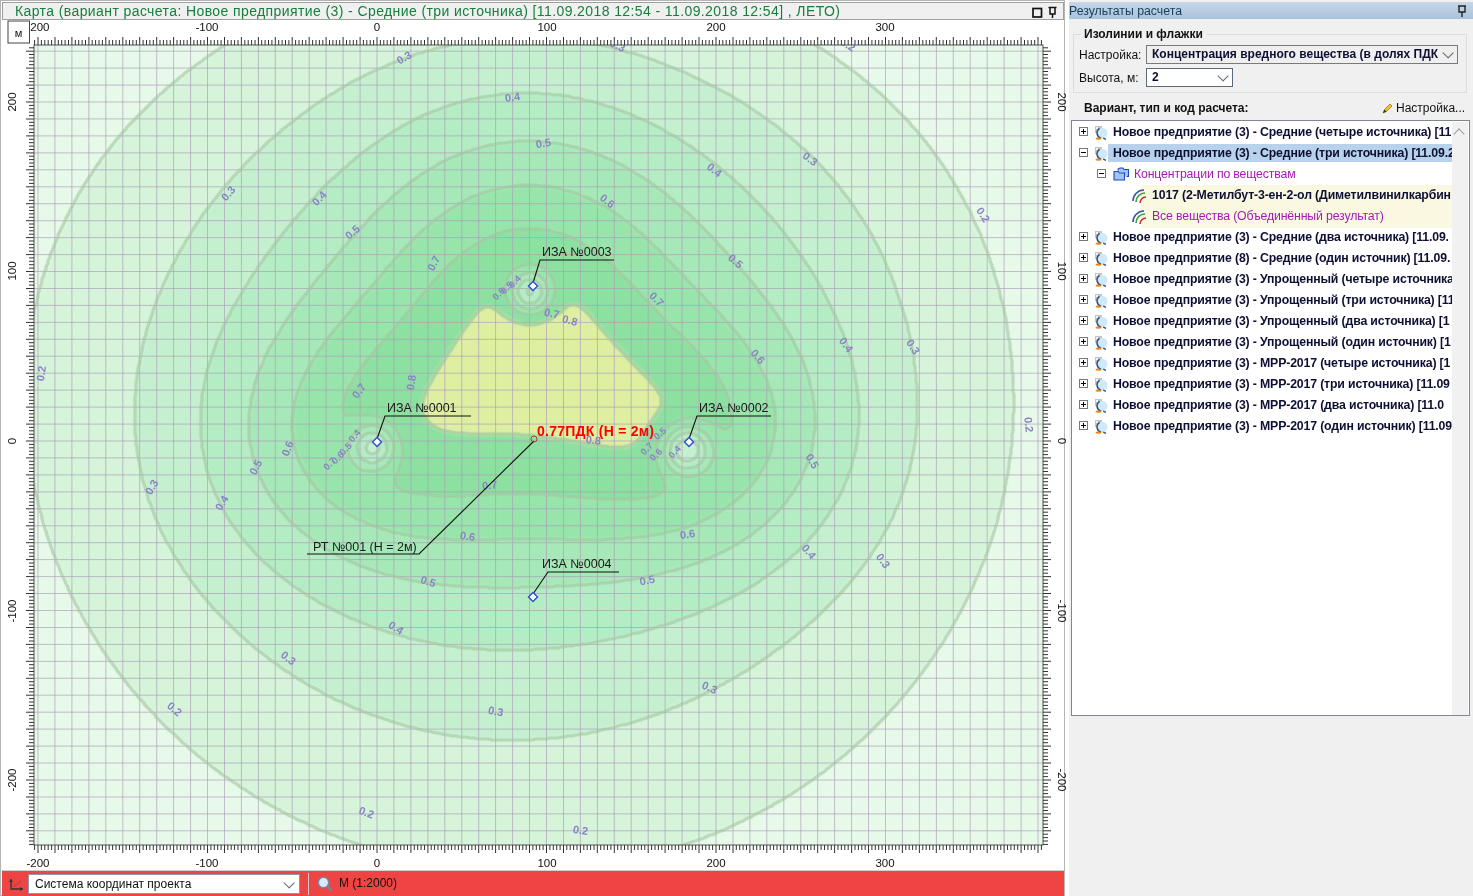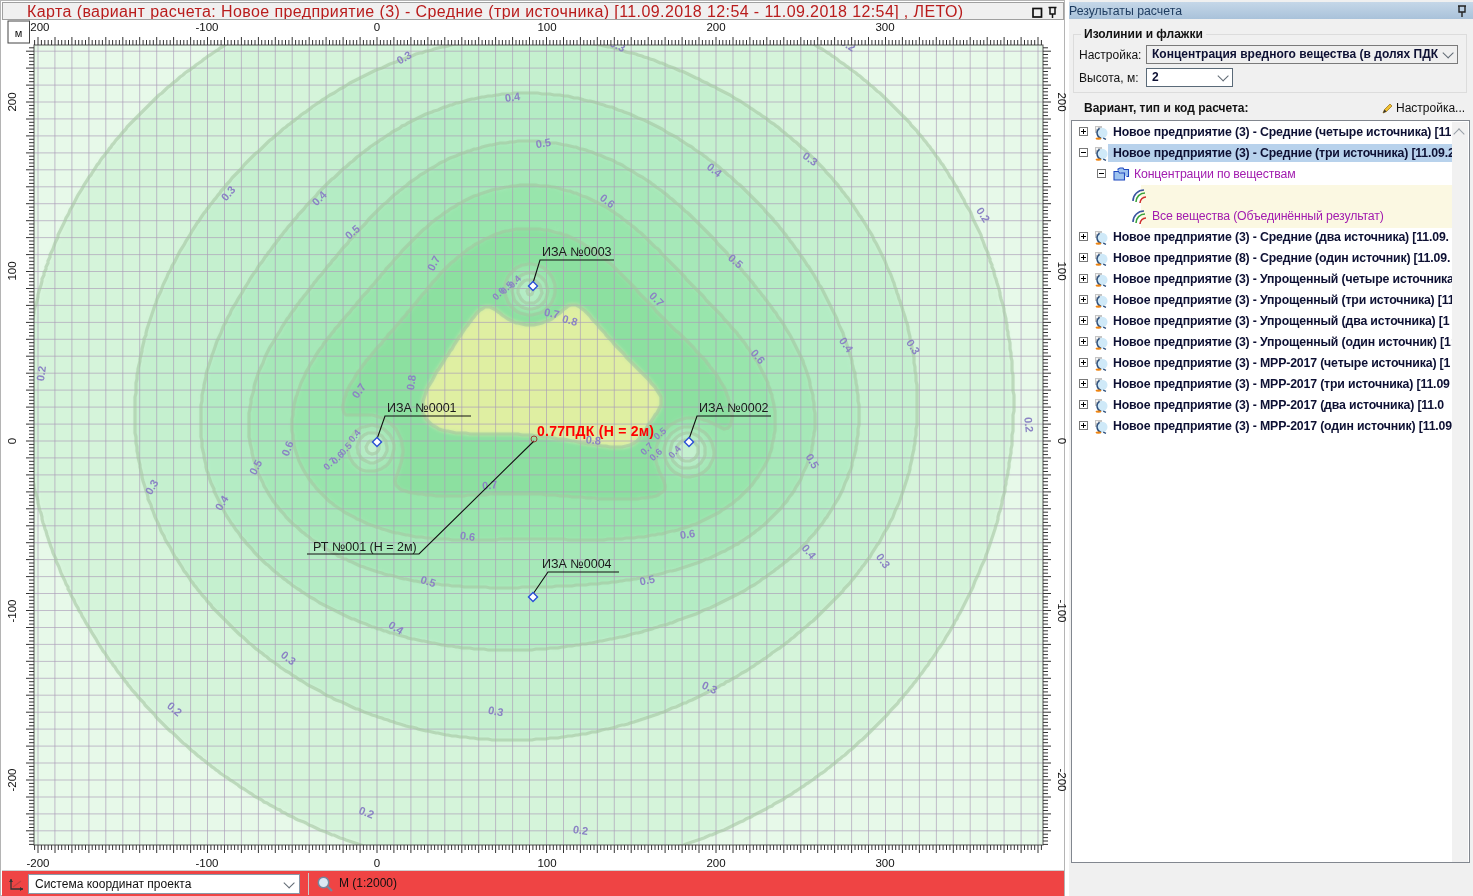--- a/index.html
+++ b/index.html
@@ -1,25 +1,25 @@
 <!DOCTYPE html>
 <html><head><meta charset="utf-8"><style>
 *{margin:0;padding:0;box-sizing:border-box}
 body{width:1473px;height:896px;font-family:"Liberation Sans",sans-serif;background:#fff;overflow:hidden;position:relative}
 #mapwin{position:absolute;left:0;top:0;width:1065px;height:896px;background:#fff;border:1px solid #b4b4b4}
-#titlebar{position:absolute;left:1px;top:1px;width:1062px;height:18px;background:#f0f0f0;border:1px solid #a0a0a0;font-size:16px;letter-spacing:0.4px;color:#b91c1c;line-height:17px;padding-left:24px;white-space:nowrap;overflow:hidden}
+#titlebar{position:absolute;left:1px;top:1px;width:1062px;height:18px;background:#f0f0f0;border:1px solid #a0a0a0;font-size:14px;letter-spacing:0.4px;color:#15803d;line-height:17px;padding-left:12px;white-space:nowrap;overflow:hidden}
 #statusbar{position:absolute;left:1px;top:869px;width:1062px;height:26px;background:#ef4444;border-top:1px solid #d0d0d0}
 #scombo{position:absolute;left:26px;top:3px;width:272px;height:20px;background:#fff;border:1px solid #8a98a8;font-size:12px;line-height:18px;padding-left:6px;color:#111}
 .chev{position:absolute;width:9px;height:9px}
 .chev::before{content:"";position:absolute;left:0;top:0;width:7px;height:7px;border-right:1.6px solid #606a74;border-bottom:1.6px solid #606a74;transform:rotate(45deg) translate(0,-3px)}
 #panel{position:absolute;left:1069px;top:0;width:404px;height:896px;background:#f0f0f0}
 #phead{position:absolute;left:0;top:2px;width:404px;height:17px;background:linear-gradient(#c5d7e8,#a9c2da);color:#1c3a5e;font-size:12.3px;line-height:18px;padding-left:0}
 .lbl{position:absolute;font-size:12px;color:#111}
 .bold{font-weight:bold}
-#tree{position:absolute;left:2px;top:120px;width:399px;height:743px;background:#fff;border:1px solid #82878f;overflow:hidden}
+#tree{position:absolute;left:2px;top:120px;width:399px;height:596px;background:#fff;border:1px solid #82878f;overflow:hidden}
 .trow{position:absolute;font-size:12.3px;font-weight:bold;color:#0d1033;white-space:nowrap;line-height:18px;letter-spacing:-0.15px}
 .trow.gray{color:#a21caf}
 #scroll{position:absolute;right:1px;top:1px;width:16px;height:774px;background:#f1f1f1}
 </style></head><body>
 <div id="mapwin">
 <svg width="1065" height="896" viewBox="0 0 1065 896" style="position:absolute;left:0;top:0">
 <clipPath id="mapclip">
         <rect x="33" y="44" width="1009" height="800"></rect>
       </clipPath>
 <filter id="soft" x="-5%" y="-5%" width="110%" height="110%">
@@ -1424,20 +1424,21 @@
 <path d="M5,3.5 V2 L7,1 H10 L11,2.5 H15.5 V9.5 H13.5" fill="#9ec3ef" stroke="#1f49c0" stroke-width="1.1"></path>
 <path d="M1,4.5 H5.5 L6.5,6 H11.5 V13 H1 Z" fill="#9ec3ef" stroke="#1f49c0" stroke-width="1.1"></path>
 </svg>
       <div class="trow gray" style="top:44px;left:62px;font-weight:normal">Концентрации по веществам</div>
       <div style="position:absolute;left:69px;top:64px;width:314px;height:43px;background:#fbf8e2"></div>
       <svg style="position:absolute;left:59px;top:67px" width="16" height="16" viewBox="0 0 16 16">
 <path d="M2,13 A11,11 0 0 1 13,2" fill="none" stroke="#3b55a0" stroke-width="1.6"></path>
 <path d="M5,14 A9,9 0 0 1 14,5" fill="none" stroke="#3aa33a" stroke-width="1.6"></path>
 <path d="M9,15 A6,6 0 0 1 15,9" fill="none" stroke="#d03030" stroke-width="1.6"></path>
 </svg>
+      <div class="trow" style="top:65px;left:80px">1017 (2-Метилбут-3-ен-2-ол (Диметилвинилкарбин</div>
       <svg style="position:absolute;left:59px;top:88px" width="16" height="16" viewBox="0 0 16 16">
 <path d="M2,13 A11,11 0 0 1 13,2" fill="none" stroke="#3b55a0" stroke-width="1.6"></path>
 <path d="M5,14 A9,9 0 0 1 14,5" fill="none" stroke="#3aa33a" stroke-width="1.6"></path>
 <path d="M9,15 A6,6 0 0 1 15,9" fill="none" stroke="#d03030" stroke-width="1.6"></path>
 </svg>
       <div class="trow gray" style="top:86px;left:80px;font-weight:normal">Все вещества (Объединённый результат)</div>
 <div id="scroll">
 <div style="position:absolute;left:3px;top:8px;width:8px;height:8px;border-left:1.8px solid #979ea6;border-top:1.8px solid #979ea6;transform:rotate(45deg)"></div>
 <div style="position:absolute;left:3px;bottom:8px;width:8px;height:8px;border-right:1.8px solid #979ea6;border-bottom:1.8px solid #979ea6;transform:rotate(45deg)"></div>
 </div>

